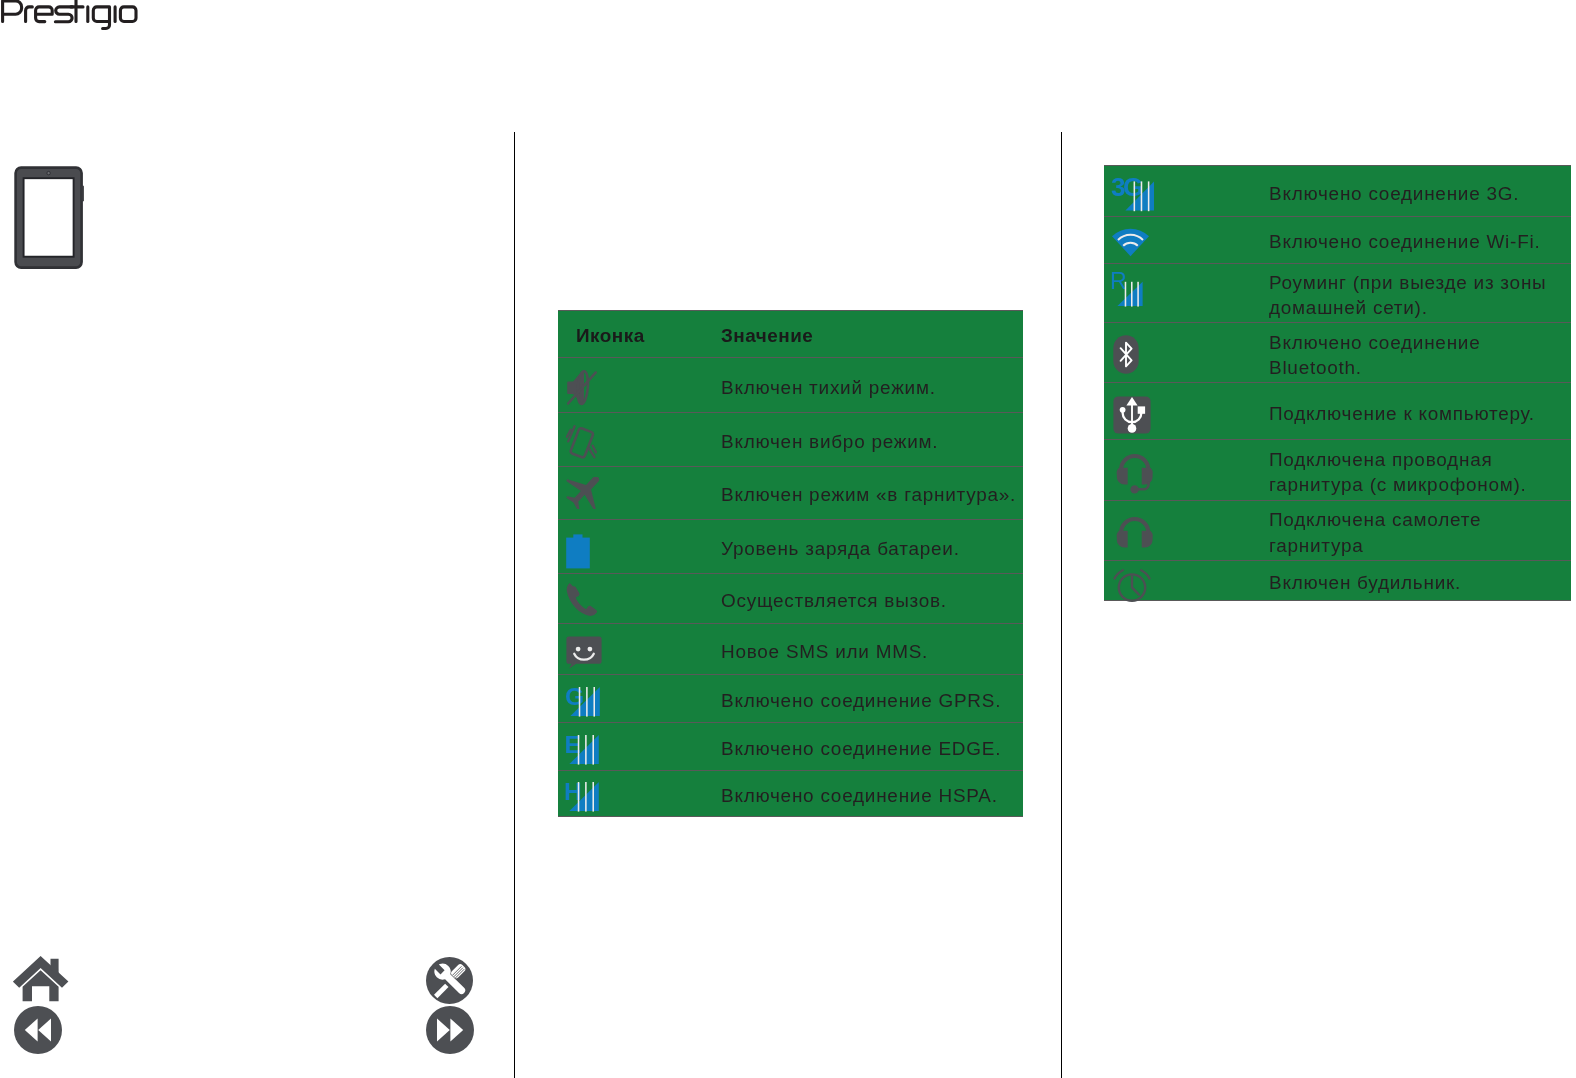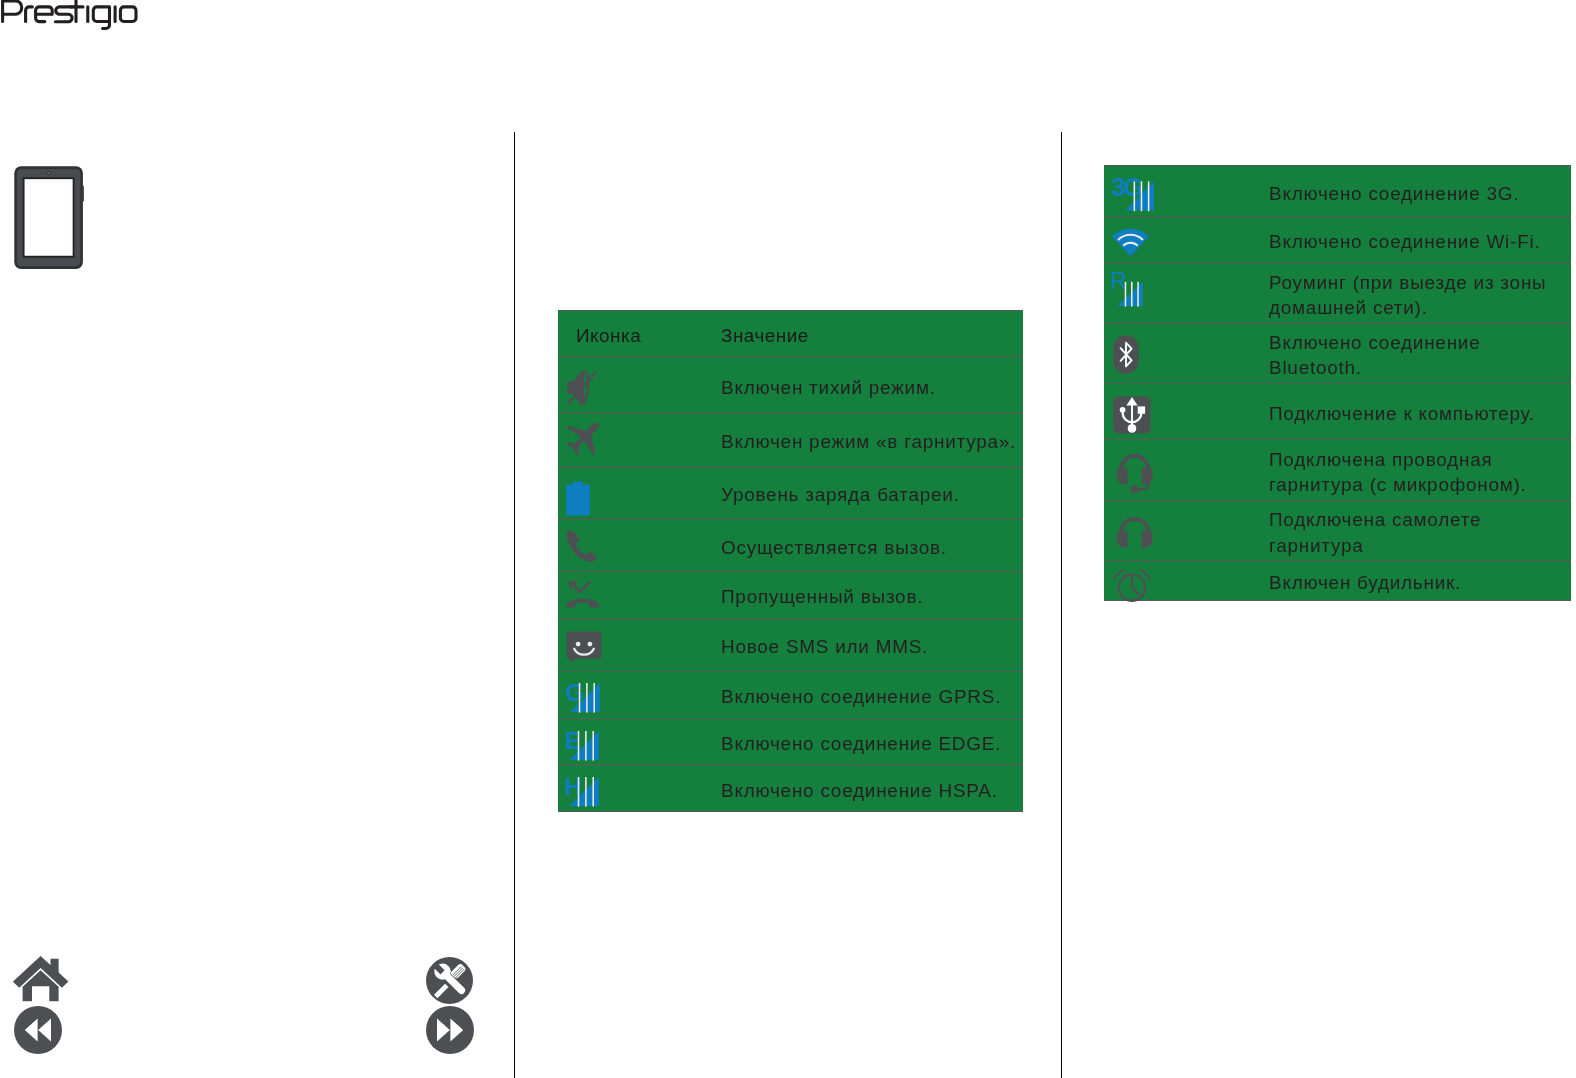--- a/index.html
+++ b/index.html
@@ -19,21 +19,21 @@
   
   .icontable{position:absolute;border-collapse:collapse;background:#ececec;
     table-layout:fixed;}
   .icontable td{border-top:1.6px solid #595959;border-bottom:1.6px solid #595959;
     padding:0;vertical-align:middle;background:#15803d;}
   .icontable td.c-icon{text-align:left;padding-left:8px;}
   .c-icon .ico{display:block;line-height:0;font-size:0;position:relative;}
   .c-icon .ico svg{display:block;}
   .icontable td.c-text{font-size:18.9px;color:#231f20;line-height:25.3px;
     padding:4px 6px 0 0;letter-spacing:0.78px;}
-  .icontable tr.hdr td{font-weight:normal;font-size:18.9px;color:#1a1a1a;
+  .icontable tr.hdr td{font-weight:bold;font-size:18.9px;color:#1a1a1a;
     letter-spacing:0.5px;padding-top:4px;margin-top:24px;}
 
   
   .navicon{position:absolute;}
 </style>
 </head>
 <body>
 
 <div class="page">
 
@@ -91,20 +91,34 @@
                 <path d="M1.2 12.6 h4.4 a1.3 1.3 0 0 1 1.0-0.5 L14.4 2.4 a2.0 2.0 0 0 1 2.6 1.8 v28.6 a2.0 2.0 0 0 1-2.6 1.8 L6.6 25.6 a1.3 1.3 0 0 1-1.0-0.5 H1.2 a1.0 1.0 0 0 1-1.0-1.0 v-10.5 a1.0 1.0 0 0 1 1.0-1.0 z" fill="#4d4f53"></path>
                 <ellipse cx="15.8" cy="18.6" rx="5.0" ry="16.4" fill="none" stroke="#4d4f53" stroke-width="2.6" transform="rotate(5 15.8 18.6)"></ellipse>
                 <path d="M1.0 34.6 L28.8 3.4" stroke="#4d4f53" stroke-width="2.4" stroke-linecap="round" fill="none"></path>
               </svg>
             </span>
           </td>
           <td class="c-text"><span>Включен тихий режим.</span></td>
         </tr>
         <tr style="height:53.3px">
           <td class="c-icon">
+            <span class="ico" style="left:0px;top:2px">
+              <svg width="31" height="35" viewBox="0 0 31 35">
+                <g transform="rotate(21 15.5 19.0)">
+                  <rect x="8.2" y="5.2" width="15.0" height="27.0" rx="2.8" fill="none" stroke="#4d4f53" stroke-width="2.6"></rect>
+                </g>
+                <path d="M4.6 5.8 L1.0 12.8 M8.6 2.2 L2.2 17.4" stroke="#4d4f53" stroke-width="2.3" stroke-linecap="round" fill="none"></path>
+                <path d="M26.6 21.6 L30.0 28.4 M23.0 24.4 L28.4 33.2" stroke="#4d4f53" stroke-width="2.3" stroke-linecap="round" fill="none"></path>
+              </svg>
+            </span>
+          </td>
+          <td class="c-text"><span>Включен вибро режим.</span></td>
+        </tr>
+        <tr style="height:53.3px">
+          <td class="c-icon">
             <span class="ico" style="left:-3px;top:0px">
               <svg width="36" height="32" viewBox="0.6 0.6 33.6 30.4">
                 <path fill="#4d4f53" d="M34.6 0.6a2.3 2.3 0 0 0-3.3 0.1l-7.5 8.0-17.0-5.2a1.2 1.2 0 0 0-1.2 2.0l13.3 8.9-6.0 6.4-6.3-1.3a1.1 1.1 0 0 0-1.0 1.9l6.2 4.0 3.6 6.4a1.1 1.1 0 0 0 2.0-0.8l-1.0-6.4 6.1-6.5 8.3 13.6a1.2 1.2 0 0 0 2.1-1.1l-4.4-17.6 7.3-7.8a2.3 2.3 0 0 0-0.1-3.3z" transform="translate(-1.6 -0.6)"></path>
               </svg>
             </span>
           </td>
           <td class="c-text"><span>Включен режим «в гарнитура».</span></td>
         </tr>
         <tr style="height:53.9px">
           <td class="c-icon">
@@ -119,32 +133,20 @@
         </tr>
         <tr style="height:50.5px">
           <td class="c-icon">
             <span class="ico" style="left:0px;top:0px">
               <svg width="33" height="34" viewBox="0 0 33 34">
                 <path fill="#4d4f53" d="M3.3 1.0C1.1 2.6 -0.3 5.6 0.4 9.6c0.9 5.2 4.0 11.3 8.3 16.0 4.2 4.6 9.6 7.6 13.9 8.2 3.4 0.5 6.1-0.9 7.6-3.2 0.6-0.9 0.4-2.0-0.5-2.7l-5.1-3.7c-1.0-0.7-2.3-0.5-3.0 0.4l-2.0 2.6c-1.8-0.8-4.1-2.6-6.2-4.9-2.1-2.3-3.6-4.8-4.2-6.7l2.8-1.7c1.0-0.6 1.3-1.9 0.7-2.9L9.3 5.3C8.7 4.3 7.6 4.0 6.6 4.5 z" transform="translate(0.5 0)"></path>
               </svg>
             </span>
           </td>
           <td class="c-text"><span>Осуществляется вызов.</span></td>
-        </tr>
-        <tr style="height:48.9px">
-          <td class="c-icon">
-            <span class="ico" style="left:-1px;top:2px">
-              <svg width="36" height="33" viewBox="0 0 36 33">
-                <path d="M25.4 1.8 L14.6 11.6 L6.4 2.6" fill="none" stroke="#4d4f53" stroke-width="3.0" stroke-linecap="butt" stroke-linejoin="miter"></path>
-                <path d="M4.0 1.0 h7.6 v3.3 h-4.3 v4.3 h-3.3 z" fill="#4d4f53"></path>
-                <path d="M17.6 12.6 C9.2 12.6 2.4 15.4 0.9 19.2 c-0.5 1.3 0.4 2.2 1.6 2.2 h6.3 c1.2 0 2.0-0.6 2.0-1.9 v-2.2 c2.0-0.6 4.3-0.9 6.8-0.9 s4.8 0.3 6.8 0.9 v2.2 c0 1.3 0.8 1.9 2.0 1.9 h6.3 c1.2 0 2.1-0.9 1.6-2.2 -1.5-3.8-8.3-6.6-16.7-6.6 z" fill="#4d4f53" transform="translate(0 6.0)"></path>
-              </svg>
-            </span>
-          </td>
-          <td class="c-text"><span>Пропущенный вызов.</span></td>
         </tr>
         <tr style="height:50.8px">
           <td class="c-icon">
             <span class="ico" style="left:0px;top:3px">
               <svg width="36" height="33" viewBox="0 0 36 33">
                 <path d="M3.0 0.4h30.0a2.6 2.6 0 0 1 2.6 2.6v22.2a2.6 2.6 0 0 1-2.6 2.6H10.2L3.2 32.6 5.6 27.8H3.0A2.6 2.6 0 0 1 0.4 25.2V3.0A2.6 2.6 0 0 1 3.0 0.4z" fill="#4d4f53"></path>
                 <circle cx="12.1" cy="13.1" r="2.4" fill="#ececec"></circle>
                 <circle cx="23.9" cy="13.1" r="2.4" fill="#ececec"></circle>
                 <path d="M8.2 17.8c1.8 3.8 5.5 5.9 9.8 5.9s8.0-2.1 9.8-5.9" fill="none" stroke="#ececec" stroke-width="2.3" stroke-linecap="round"></path>
               </svg>

